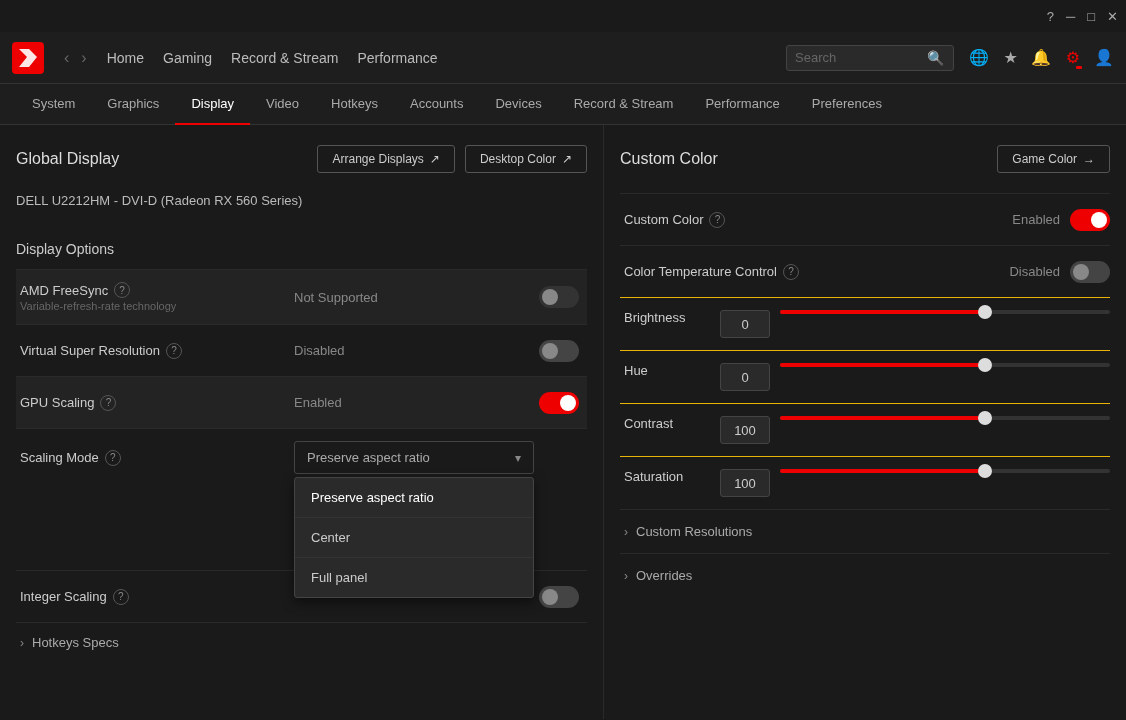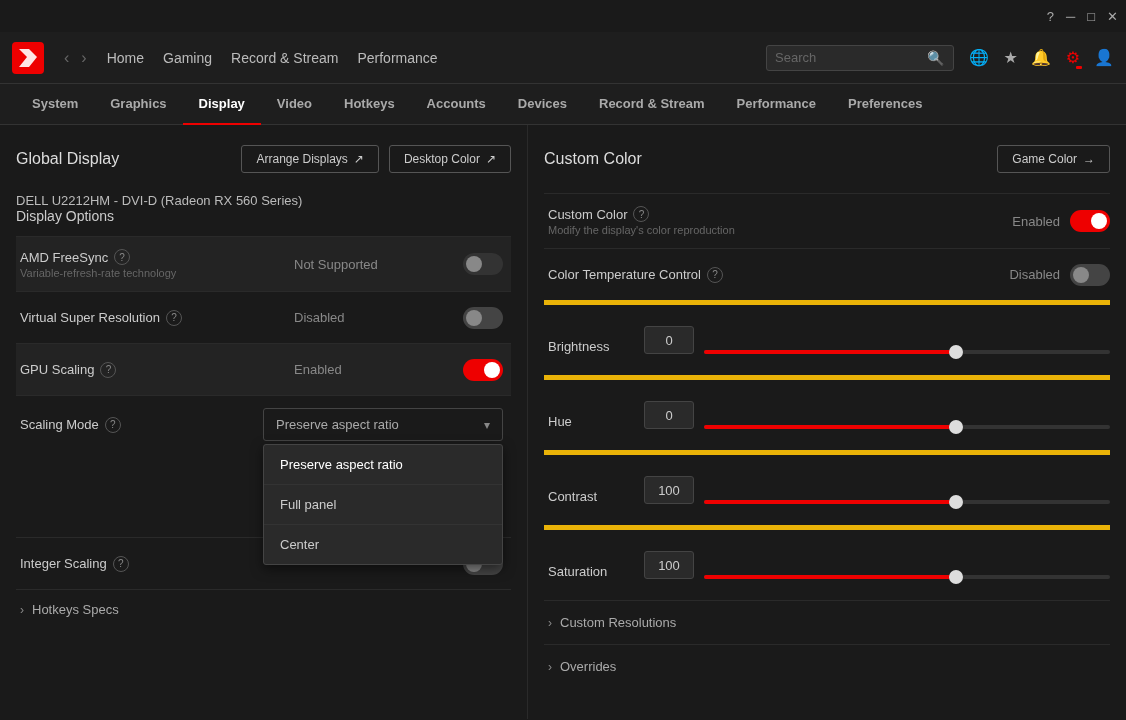--- a/index.html
+++ b/index.html
@@ -78,21 +78,21 @@
       cursor: pointer;
       padding: 4px 0;
     }
     .search-box {
       display: flex;
       align-items: center;
       background: #2a2a2a;
       border: 1px solid #444;
       border-radius: 3px;
       padding: 4px 8px;
-      gap: 22px;
+      gap: 2px;
     }
     .search-box input {
       background: transparent;
       border: none;
       outline: none;
       color: #ccc;
       font-size: 13px;
       width: 130px;
     }
     .search-box input::placeholder { color: #666; }
@@ -125,36 +125,35 @@
       border-bottom: 1px solid #333;
       padding: 0 16px;
     }
     .tab {
       padding: 12px 16px;
       color: #aaa;
       font-size: 13px;
       cursor: pointer;
       border-bottom: 2px solid transparent;
       margin-bottom: -1px;
-      font-weight: bold;
     }
     .tab.active {
       color: #fff;
       border-bottom: 2px solid #e00;
     }
 
     
     .main {
       display: flex;
       height: calc(720px - 32px - 52px - 42px);
     }
 
     
     .left-panel {
-      width: 528px;
+      width: 604px;
       padding: 20px 16px;
       border-right: 1px solid #2a2a2a;
       overflow: hidden;
       position: relative;
     }
 
     .section-header {
       display: flex;
       justify-content: space-between;
       align-items: center;
@@ -177,21 +176,21 @@
       border-radius: 3px;
       cursor: pointer;
       font-size: 12px;
       display: flex;
       gap: 6px;
     }
 
     .monitor-label {
       font-size: 13px;
       color: #bbb;
-      margin-bottom: 0;
+      margin-bottom: 33px;
       font-weight: 500;
     }
 
     .display-options-title {
       font-size: 14px;
       color: #ccc;
       margin-bottom: 12px;
     }
 
     
@@ -384,24 +383,24 @@
       justify-content: flex-end;
     }
     .color-option-status {
       color: #888;
       font-size: 13px;
     }
 
     
     .slider-row {
       display: flex;
-      align-items: flex-end;
-      border-top: 5px solid #eab308;
+      align-items: flex-start;
+      border-top: 1px solid #eab308;
       min-height: 46px;
-      padding: 21px 0;
+      padding: 12px 0;
     }
     .slider-label {
       width: 100px;
       font-size: 13px;
       color: #ccc;
       padding-left: 4px;
     }
     .slider-value-box {
       width: 50px;
       height: 28px;
@@ -578,22 +577,22 @@
         </div>
       </div>
       <div class="option-right">
         <div class="dropdown-container">
           <div class="dropdown-select">
             <span>Preserve aspect ratio</span>
             <span class="chevron">▾</span>
           </div>
           <div class="dropdown-menu">
             <div class="dropdown-item selected">Preserve aspect ratio</div>
+            <div class="dropdown-item">Center</div>
             <div class="dropdown-item">Full panel</div>
-            <div class="dropdown-item">Center</div>
           </div>
         </div>
       </div>
     </div>
 
     <div class="option-row" style="margin-top: 84px;">
       <div class="option-left">
         <div class="option-name">
           <span>Integer Scaling</span>
           <span class="help-icon">?</span>
@@ -619,21 +618,20 @@
         <span>→</span>
       </button>
     </div>
 
     <div class="color-option-row">
       <div class="color-option-left">
         <div class="color-option-name">
           <span>Custom Color</span>
           <span class="help-icon">?</span>
         </div>
-        <div class="color-option-sub">Modify the display's color reproduction</div>
       </div>
       <div class="color-option-right">
         <span class="color-option-status">Enabled</span>
         <div class="toggle on"></div>
       </div>
     </div>
 
     <div class="color-option-row">
       <div class="color-option-left">
         <div class="color-option-name">

